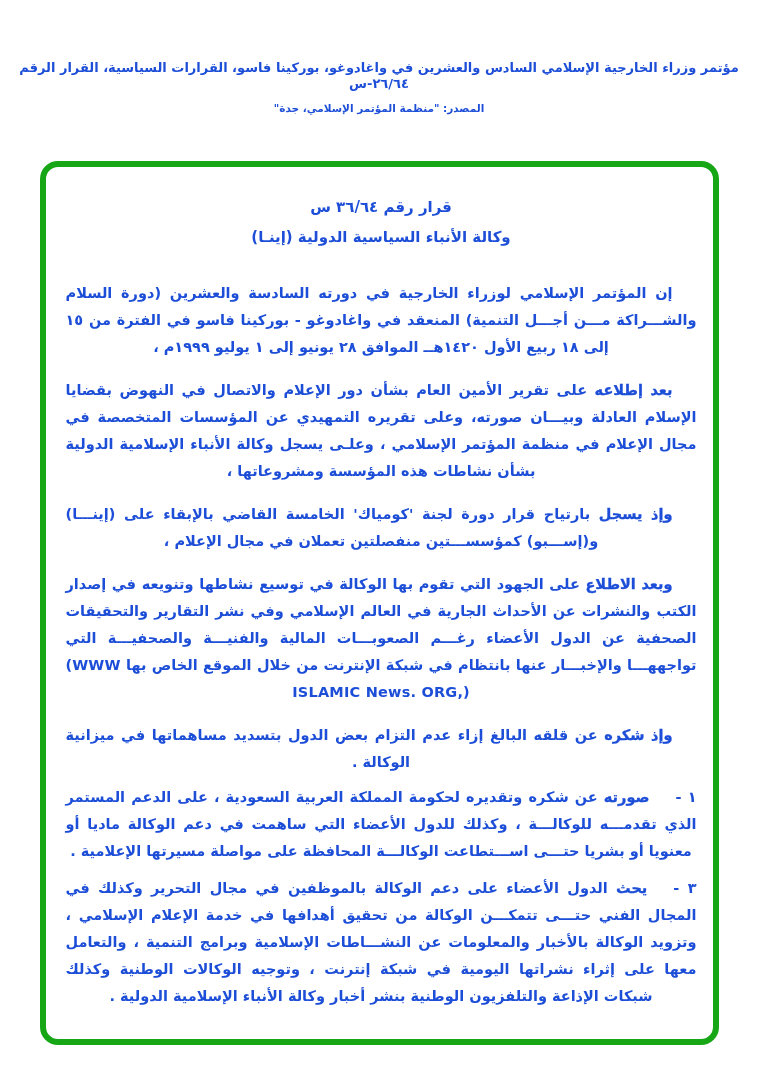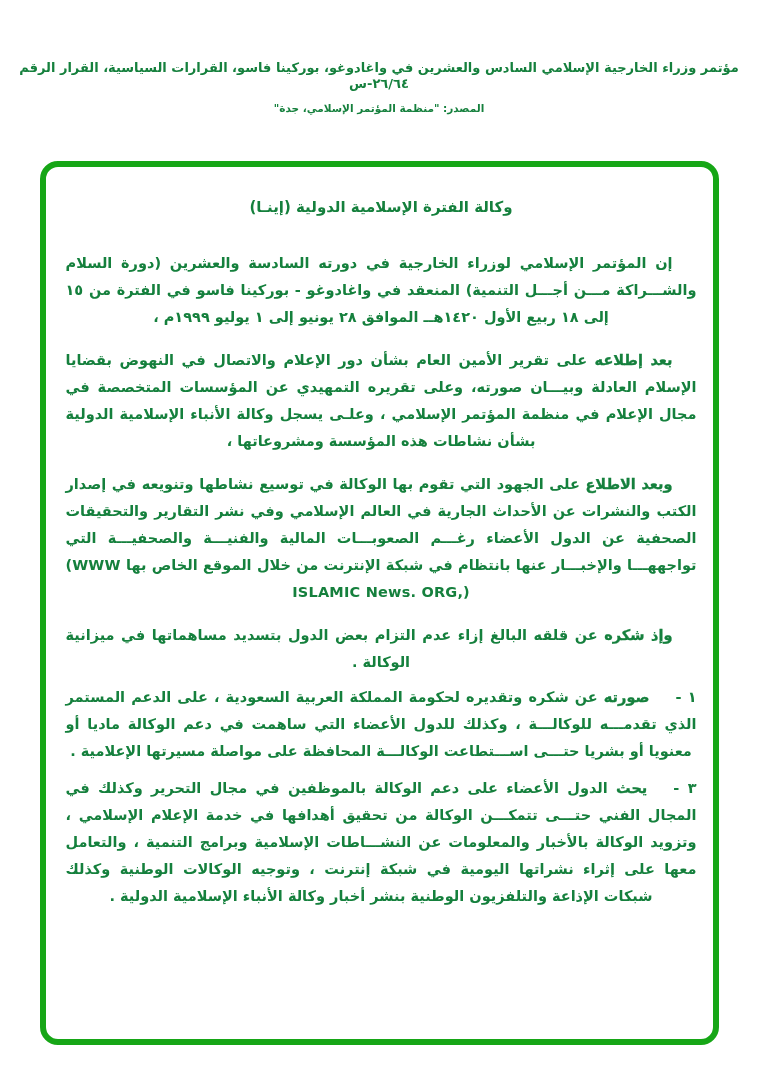--- a/index.html
+++ b/index.html
@@ -3,21 +3,21 @@
 <meta charset="utf-8">
 <style>
   html, body { margin: 0; padding: 0; background: #ffffff; }
   .page {
     position: relative;
     width: 758px;
     height: 1078px;
     background: #ffffff;
     overflow: hidden;
     direction: rtl;
-    color: #15803d;
+    color: #1d4ed8;
     font-family: "DejaVu Sans", sans-serif;
   }
   .doc-header { padding-top: 60px; text-align: center; font-weight: bold; }
   .hline1 { font-size: 13px; line-height: 16px; }
   .hline2 { font-size: 10.5px; line-height: 13px; margin-top: 10px; }
   .frame {
     box-sizing: border-box;
     width: 679px;
     height: 884px;
     margin: 46px auto 0 auto;
@@ -56,27 +56,29 @@
 
   <div class="doc-header">
     <div class="hline1">مؤتمر وزراء الخارجية الإسلامي السادس والعشرين في واغادوغو، بوركينا فاسو، القرارات السياسية، القرار الرقم ٢٦/٦٤-س</div>
     <div class="hline2">المصدر:  "منظمة المؤتمر الإسلامي، جدة"</div>
   </div>
 
   <div class="frame" style="border-color: rgb(22, 166, 22);">
     <div class="content">
 
       <div class="title-block">
-        <div class="title">وكالة الفترة الإسلامية الدولية (إينـا)</div>
+        <div class="title">قرار رقم ٣٦/٦٤ س</div>
+        <div class="title">وكالة الأنباء السياسية الدولية (إينـا)</div>
       </div>
 
       <p class="para indent"><span>إن المؤتمر الإسلامي لوزراء الخارجية في دورته السادسة والعشرين (دورة السلام والشـــراكة مـــن أجـــل التنمية) المنعقد في واغادوغو - بوركينا فاسو في الفترة من ١٥ إلى ١٨ ربيع الأول ١٤٢٠هــ الموافق ٢٨ يونيو إلى ١ يوليو ١٩٩٩م ،</span></p>
 
       <p class="para indent"><span class="lead">بعد إطلاعه</span><span> على تقرير الأمين العام بشأن دور الإعلام والاتصال في النهوض بقضايا الإسلام العادلة وبيـــان صورته، وعلى تقريره التمهيدي عن المؤسسات المتخصصة في مجال الإعلام في منظمة المؤتمر الإسلامي ، وعلـى يسجل وكالة الأنباء الإسلامية الدولية بشأن نشاطات هذه المؤسسة ومشروعاتها ،</span></p>
 
+      <p class="para indent"><span class="lead">وإذ يسجل</span><span> بارتياح قرار دورة لجنة 'كومياك' الخامسة القاضي بالإبقاء على (إينـــا) و(إســـبو) كمؤسســـتين منفصلتين تعملان في مجال الإعلام ،</span></p>
 
       <p class="para indent"><span class="lead">وبعد الاطلاع</span><span> على الجهود التي تقوم بها الوكالة في توسيع نشاطها وتنويعه في إصدار الكتب والنشرات عن الأحداث الجارية في العالم الإسلامي وفي نشر التقارير والتحقيقات الصحفية عن الدول الأعضاء رغـــم الصعوبـــات المالية والفنيـــة والصحفيـــة التي تواجههـــا والإخبـــار عنها بانتظام في شبكة الإنترنت من خلال الموقع الخاص بها </span><span class="latin" dir="ltr">(WWW ISLAMIC News. ORG,)</span></p>
 
       <p class="para indent"><span class="lead">وإذ شكره</span><span> عن قلقه البالغ إزاء عدم التزام بعض الدول بتسديد مساهماتها في ميزانية الوكالة .</span></p>
 
       <div class="item"><span class="num">١ -</span><span class="lead">صورته</span><span> عن شكره وتقديره لحكومة المملكة العربية السعودية ، على الدعم المستمر الذي تقدمـــه للوكالـــة ، وكذلك للدول الأعضاء التي ساهمت في دعم الوكالة ماديا أو معنويا أو بشريا حتـــى اســـتطاعت الوكالـــة المحافظة على مواصلة مسيرتها الإعلامية .</span></div>
 
 
       <div class="item"><span class="num">٣ -</span><span class="lead">يحث</span><span> الدول الأعضاء على دعم الوكالة بالموظفين في مجال التحرير وكذلك في المجال الفني حتـــى تتمكـــن الوكالة من تحقيق أهدافها في خدمة الإعلام الإسلامي ، وتزويد الوكالة بالأخبار والمعلومات عن النشـــاطات الإسلامية وبرامج التنمية ، والتعامل معها على إثراء نشراتها اليومية في شبكة إنترنت ، وتوجيه الوكالات الوطنية وكذلك شبكات الإذاعة والتلفزيون الوطنية بنشر أخبار وكالة الأنباء الإسلامية الدولية .</span></div>
 

